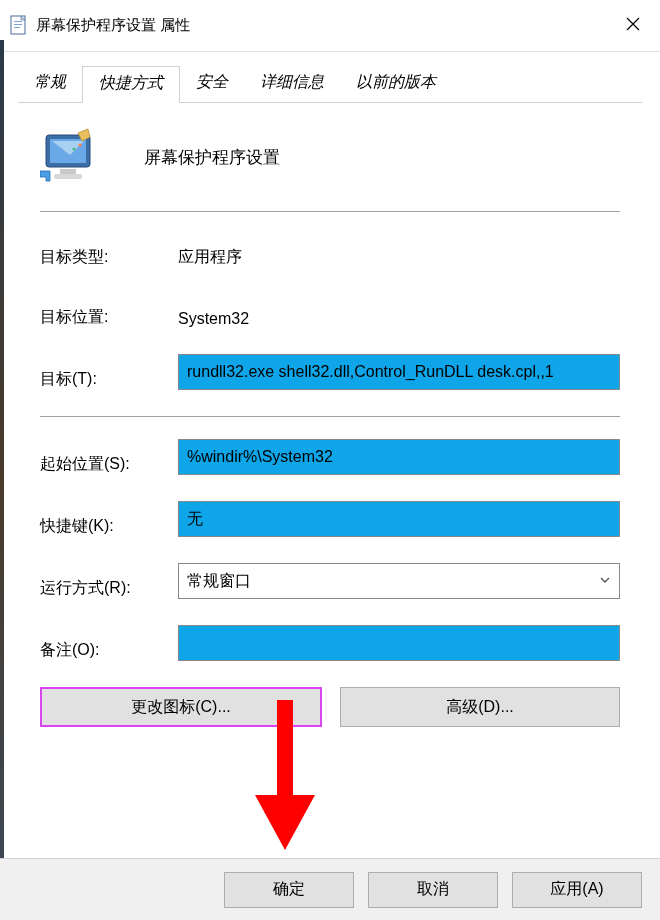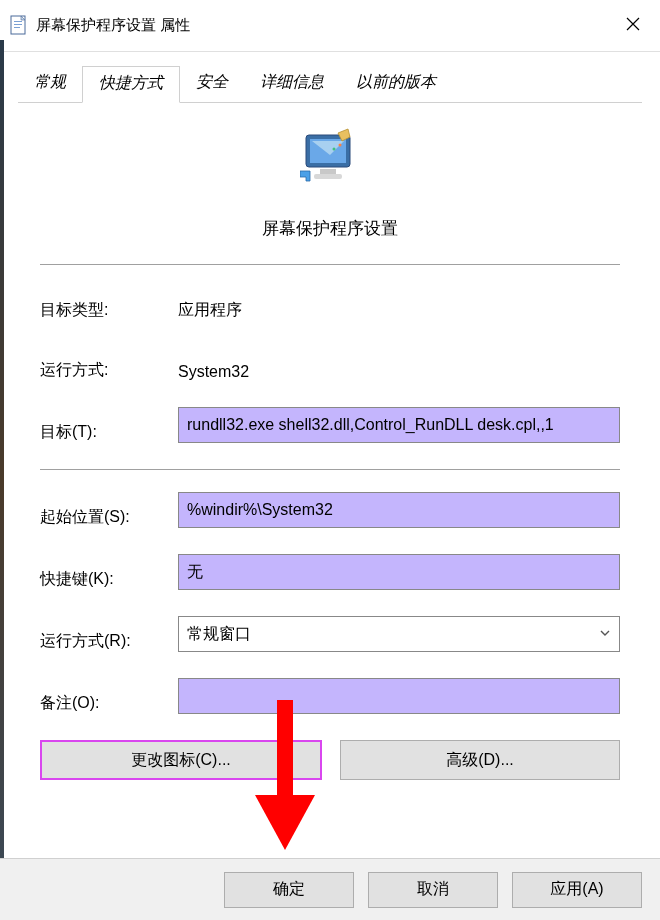--- a/index.html
+++ b/index.html
@@ -11,29 +11,29 @@
   .titlebar .close { width: 46px; height: 32px; display: flex; align-items: center; justify-content: center; cursor: pointer; }
   .titlebar .close svg { width: 14px; height: 14px; }
 
   .tabs { display: flex; padding: 14px 18px 0 18px; gap: 0; font-size: 16px; }
   .tab { padding: 6px 16px 8px 16px; cursor: pointer; background: #fff; position: relative; color: #000; font-style: italic; }
   .tab.active { border: 1px solid #d0d0d0; border-bottom: 1px solid #fff; margin-bottom: -1px; z-index: 2; }
   .tabs-line { border-bottom: 1px solid #d0d0d0; margin: 0 18px; }
 
   .content { padding: 24px 40px 0 40px; }
 
-  .header-row { display: flex; align-items: center; gap: 30px; padding-bottom: 20px; flex-direction: column; }
+  .header-row { display: flex; align-items: center; gap: 44px; padding-bottom: 20px; }
   .big-icon { width: 60px; height: 60px; }
   .header-label { font-size: 17px; color: #000; }
   .divider { border-top: 1px solid #a0a0a0; margin: 4px 0 22px 0; }
 
   .form-row { display: flex; align-items: flex-end; margin-bottom: 26px; min-height: 34px; }
   .form-label { width: 138px; font-size: 16px; color: #000; flex-shrink: 0; }
   .form-value { font-size: 16px; color: #000; }
-  .form-input { flex: 1; height: 36px; border: 1px solid #888; padding: 0 8px; font-size: 16px; background: #c4b5fd; }
+  .form-input { flex: 1; height: 36px; border: 1px solid #888; padding: 0 8px; font-size: 16px; background: #0ea5e9; }
   .form-select { flex: 1; height: 36px; border: 1px solid #888; padding: 0 8px; font-size: 16px; background: #fff; display: flex; align-items: center; justify-content: space-between; cursor: pointer; }
   .form-select .chev { color: #555; }
 
   .btn-row { display: flex; gap: 18px; margin-top: 8px; }
   .btn { flex: 1; height: 40px; border: 1px solid #adadad; background: #e1e1e1; font-size: 16px; cursor: pointer; display: flex; align-items: center; justify-content: center; }
   .btn.highlight { border: 2px solid #d946ef; }
 
   .annot-arrow { position: absolute; left: 255px; top: 700px; pointer-events: none; }
 
   .footer { position: absolute; left: 0; right: 0; bottom: 0; height: 62px; display: flex; justify-content: flex-end; align-items: center; gap: 14px; padding: 0 18px; border-top: 1px solid #d0d0d0; background: #f0f0f0; }
@@ -95,21 +95,21 @@
   </div>
 
   <div class="divider"></div>
 
   <div class="form-row">
     <span class="form-label">目标类型:</span>
     <span class="form-value">应用程序</span>
   </div>
 
   <div class="form-row">
-    <span class="form-label">运行方式:</span>
+    <span class="form-label">目标位置:</span>
     <span class="form-value">System32</span>
   </div>
 
   <div class="form-row">
     <span class="form-label">目标(T):</span>
     <input class="form-input" value="rundll32.exe shell32.dll,Control_RunDLL desk.cpl,,1" style="">
   </div>
 
   <div class="divider"></div>
 

